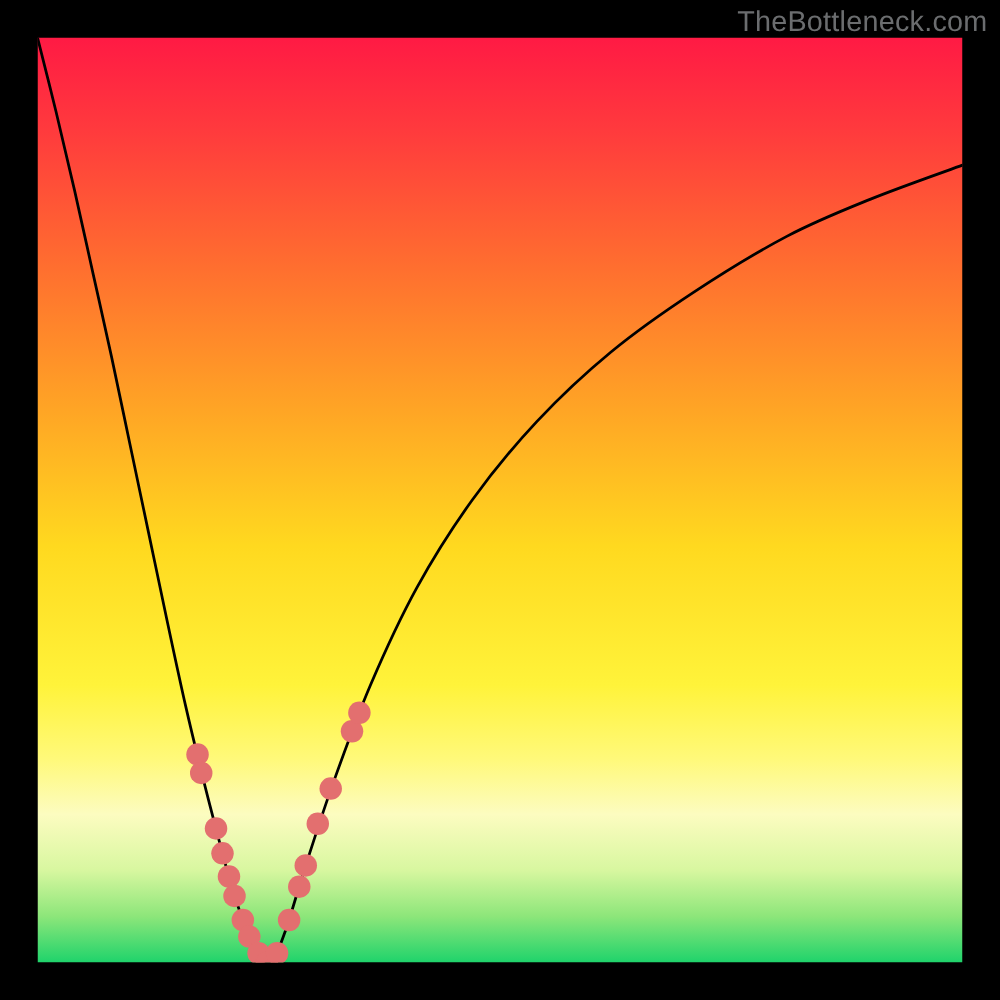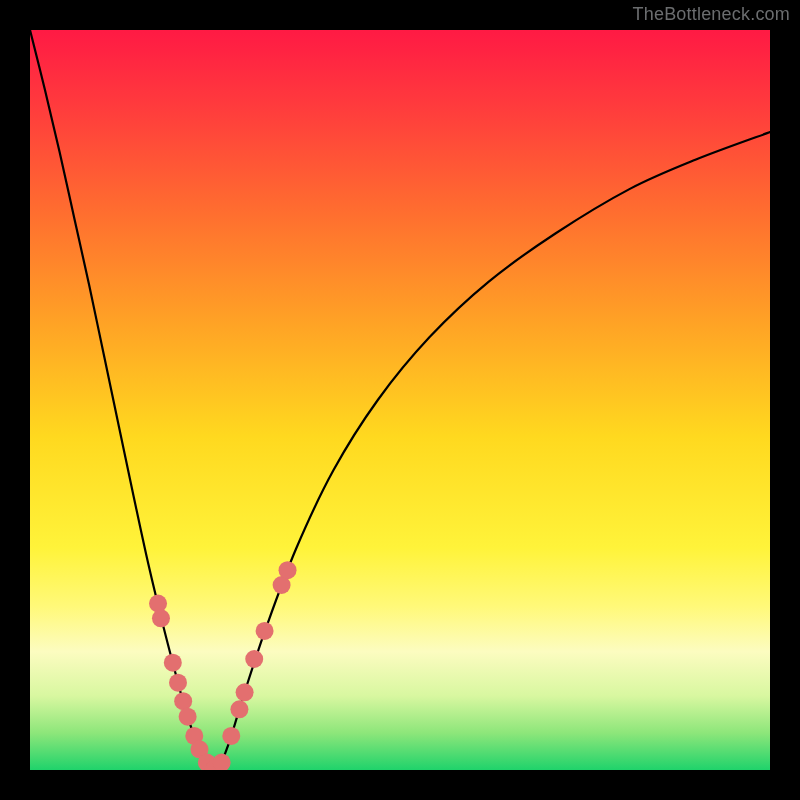--- a/index.html
+++ b/index.html
@@ -24,21 +24,21 @@
     left: 0;
     top: 0;
     width: 740px;
     height: 740px;
   }
   .watermark {
     position: absolute;
     top: 4px;
     right: 10px;
     color: #6b6d6f;
-    font-size: 18px;
+    font-size: 23px;
     font-weight: 500;
     letter-spacing: 0.2px;
     user-select: none;
   }
   svg { display: block; }
 </style>
 </head>
 <body>
 
 <div class="watermark">TheBottleneck.com</div>

